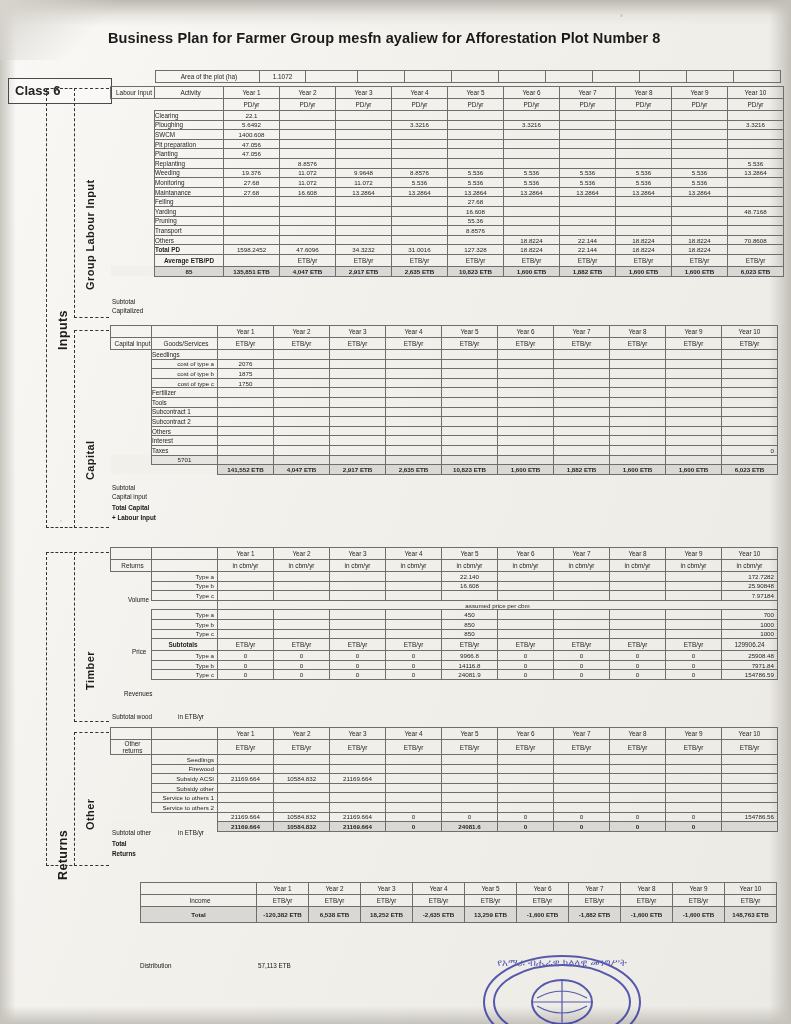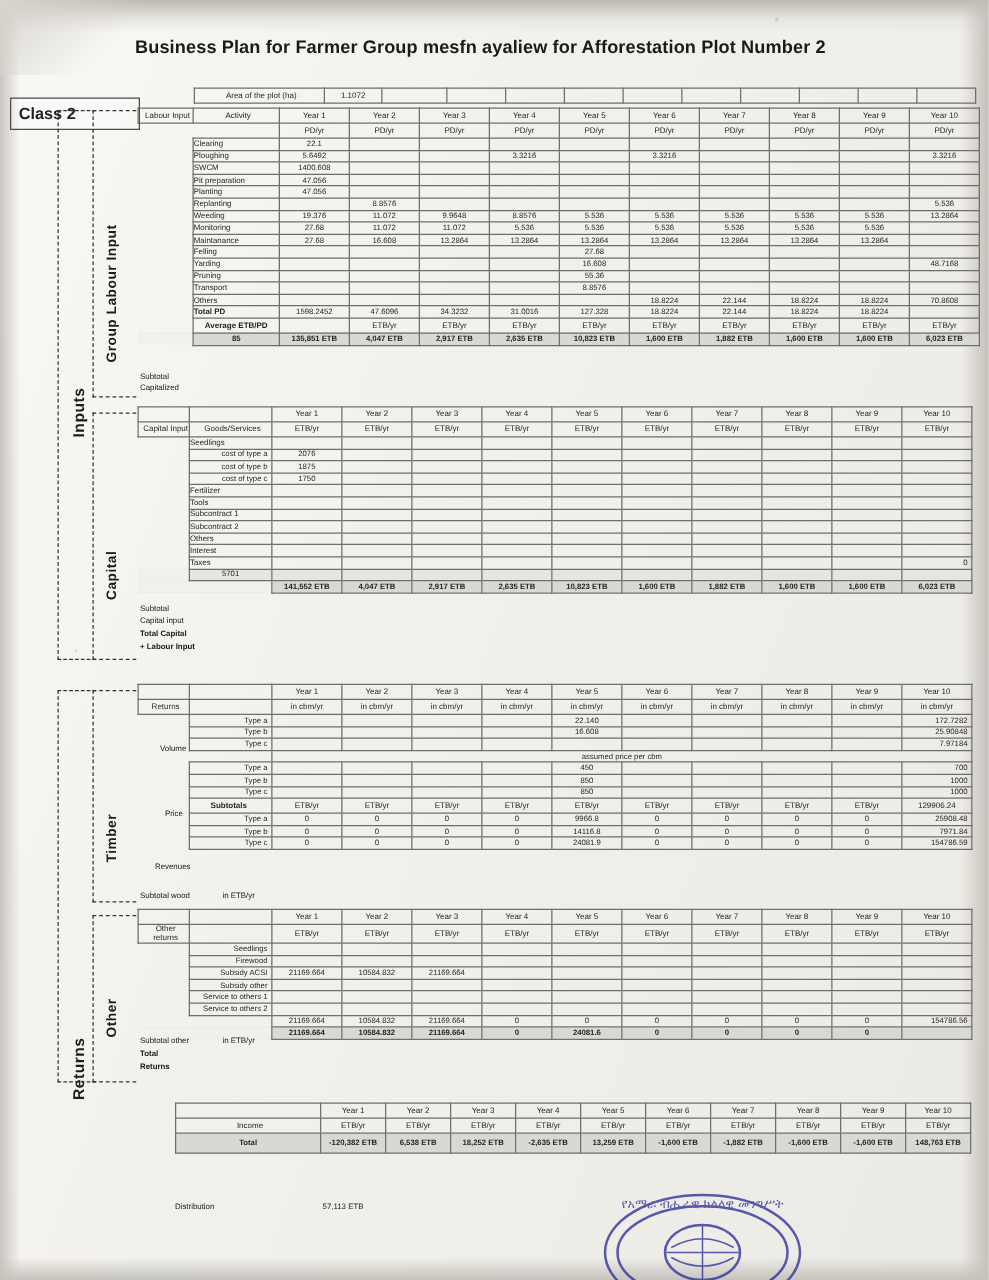--- a/index.html
+++ b/index.html
@@ -78,23 +78,23 @@
 <div id="page">
 
   <div class="scan-shadow-top"></div>
   <div class="scan-shadow-left"></div>
   <div class="scan-shadow-right"></div>
   <div class="scan-shadow-bottom"></div>
   <div class="fold"></div>
   <div class="speck" style="left:620px;top:14px;width:3px;height:3px;"></div>
   <div class="speck" style="left:60px;top:520px;width:2px;height:2px;"></div>
 
-  <div class="title">Business Plan for Farmer Group mesfn ayaliew  for Afforestation Plot Number 2</div>
-
-  <div class="classbox">Class 2</div>
+  <div class="title">Business Plan for Farmer Group mesfn ayaliew  for Afforestation Plot Number 8</div>
+
+  <div class="classbox">Class 6</div>
 
   <div class="block" style="left:155px;top:70px;">
     <table class="tbl" style="width:610px;">
       <tbody>
           <tr class="hdrow">
         <td style="width:100px;" class="lft">Area of the plot (ha)</td>
         <td style="width:45px;" class="ctr">1.1072</td>
         <td style="width:51px;"></td>
         <td style="width:46px;"></td>
         <td style="width:46px;"></td>

